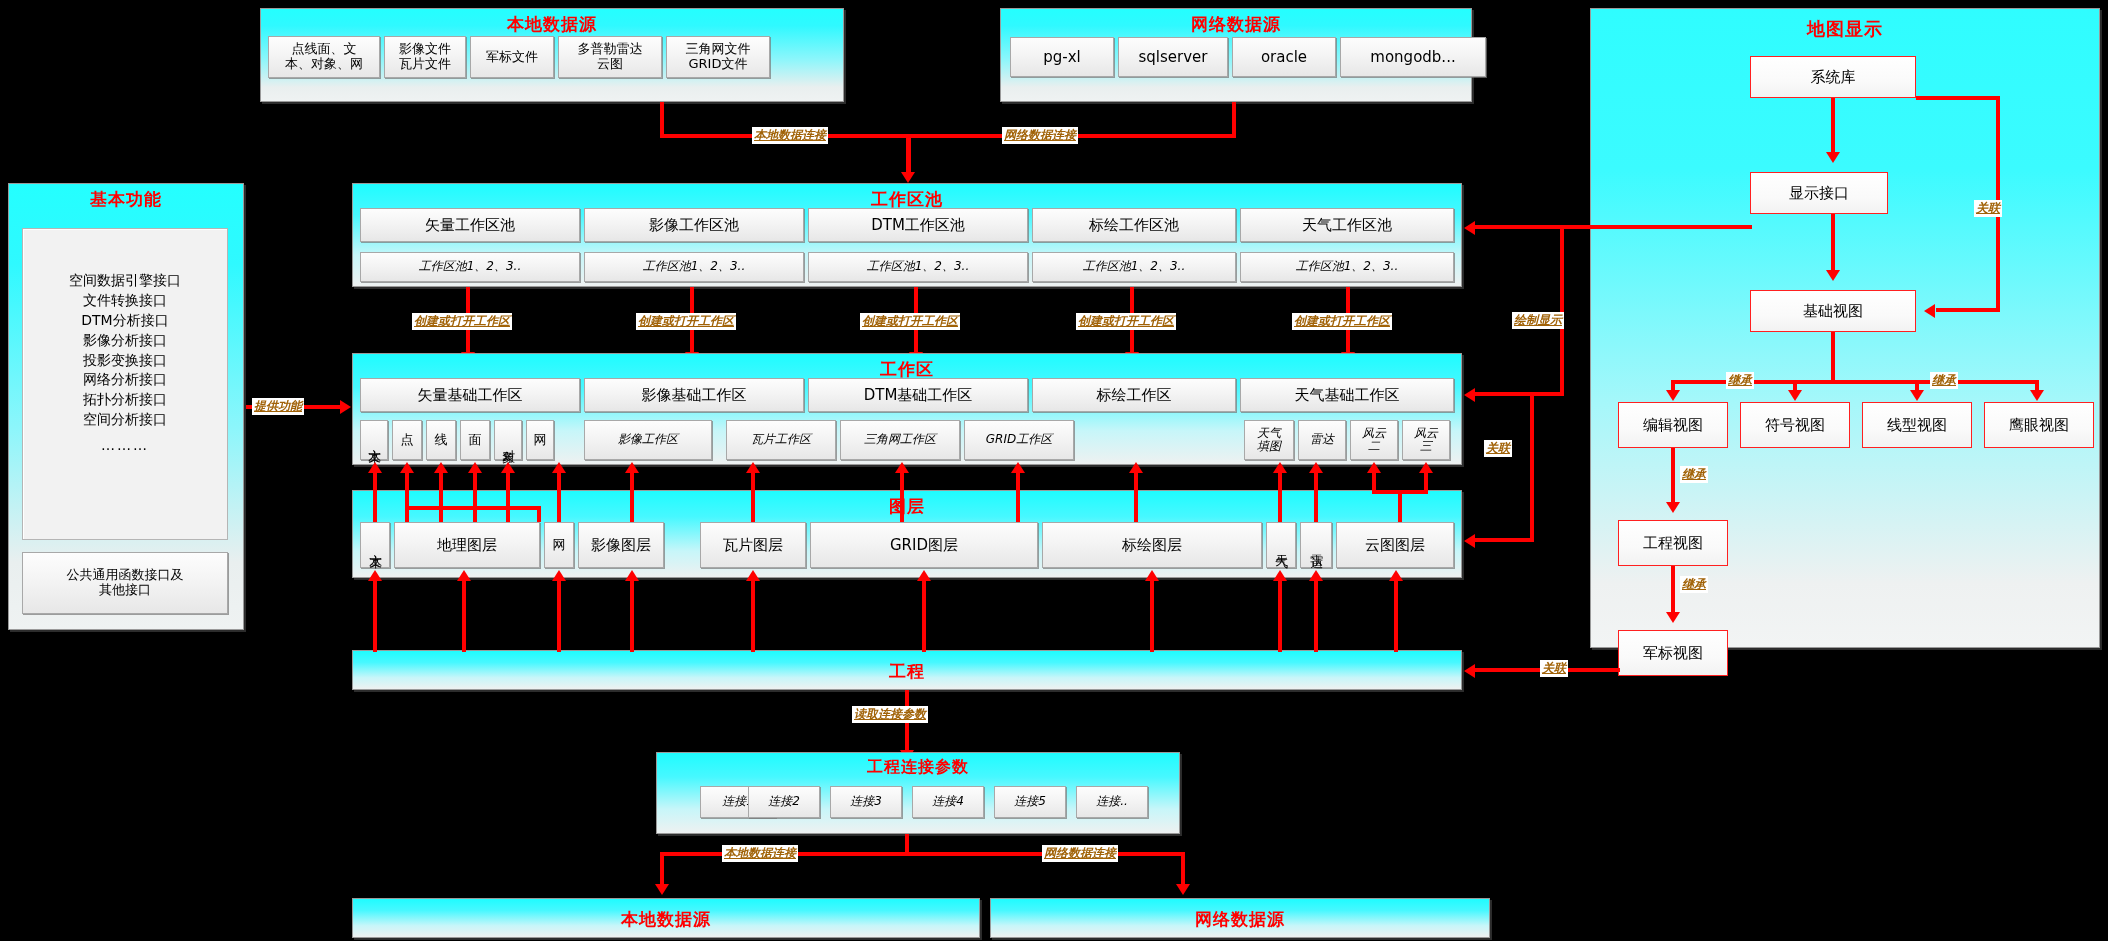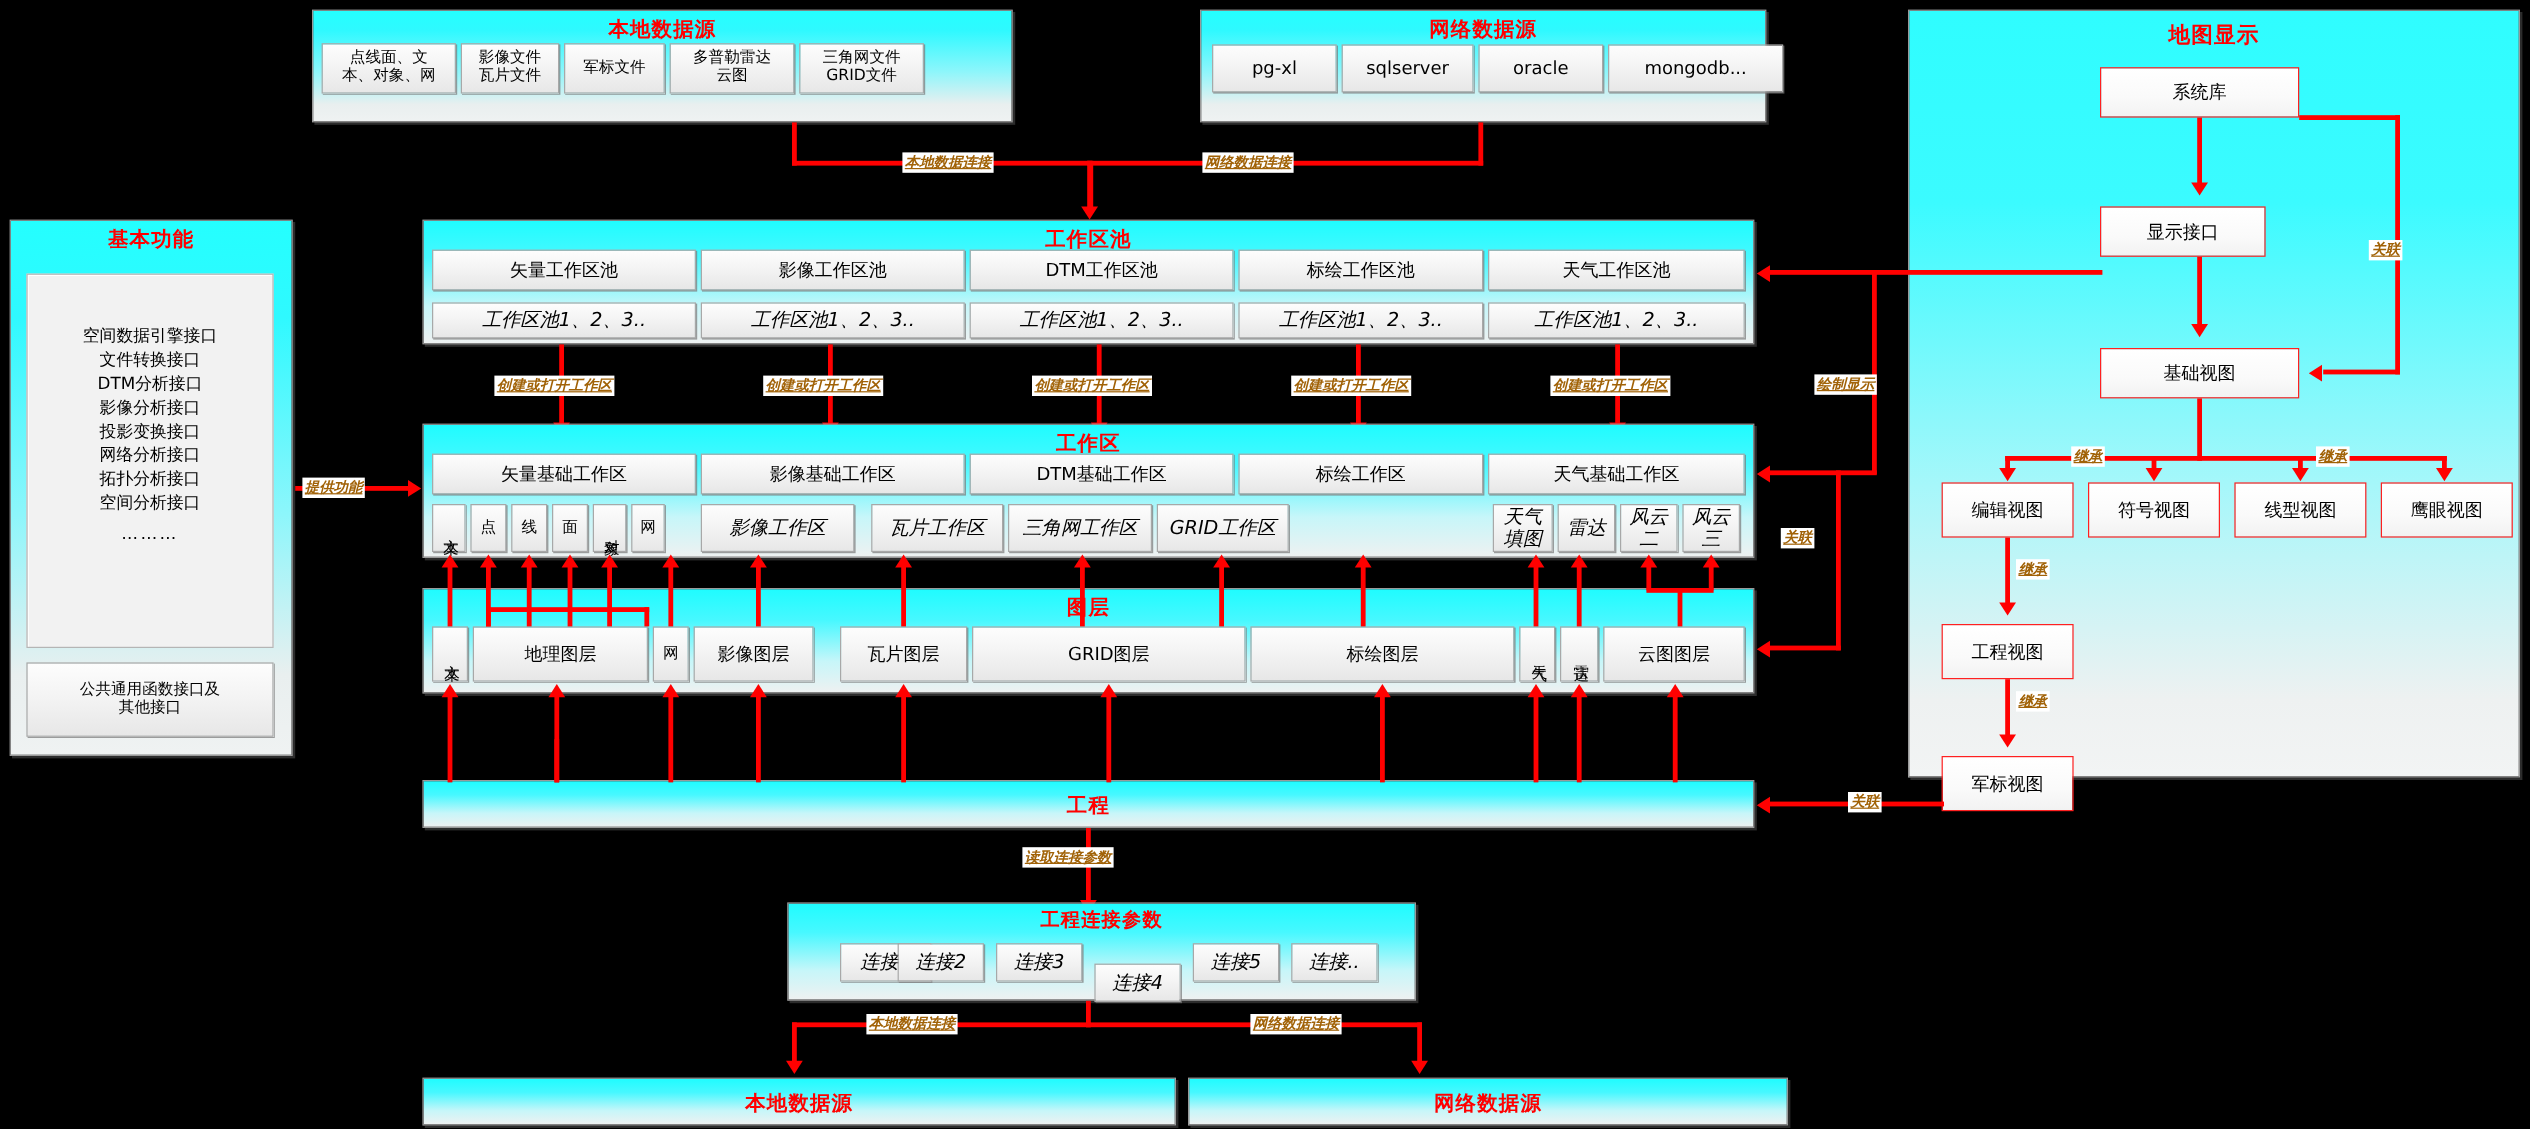--- a/index.html
+++ b/index.html
@@ -16,21 +16,21 @@
                padding-top:4px;letter-spacing:1px;}
 
   
   .bx{box-sizing:border-box;position:absolute;
       background:linear-gradient(180deg,#fdfdfd 0%,#f4f4f4 45%,#e7e7e7 100%);
       border:1px solid #a8a8a8;
       box-shadow:1px 1px 0 rgba(120,120,120,.7);
       display:flex;align-items:center;justify-content:center;
       text-align:center;color:#000;font-size:15px;line-height:1.12;}
   .bx.sm{font-size:13px;}
-  .bx.ital{font-style:italic;font-size:16px;}
+  .bx.ital{font-style:italic;font-size:12px;}
   .bx.vert{writing-mode:vertical-rl;text-orientation:upright;font-size:13px;letter-spacing:1px;}
   .bx.red{border:1px solid #ff2020;background:linear-gradient(180deg,#ffffff 0%,#fafafa 60%,#f2f2f2 100%);
           box-shadow:none;font-size:15px;}
 
   
   .ln{position:absolute;background:#ff0000;}
   .ah{position:absolute;width:0;height:0;}
   .ah.down{border-left:7px solid transparent;border-right:7px solid transparent;border-top:11px solid #ff0000;}
   .ah.up{border-left:7px solid transparent;border-right:7px solid transparent;border-bottom:11px solid #ff0000;}
   .ah.left{border-top:7px solid transparent;border-bottom:7px solid transparent;border-right:11px solid #ff0000;}
@@ -245,21 +245,21 @@
 </div>
 <div class="bx vert" style="left:360px;top:522px;width:30px;height:46px;">
     <span>文本</span>
   </div>
 <div class="bx" style="left:394px;top:522px;width:146px;height:46px;">
     <span>地理图层</span>
   </div>
 <div class="bx sm" style="left:544px;top:522px;width:30px;height:46px;">
     <span>网</span>
   </div>
-<div class="bx" style="left:578px;top:522px;width:100px;height:46px;">
+<div class="bx" style="left:578px;top:522px;width:86px;height:46px;">
     <span>影像图层</span>
   </div>
 <div class="bx" style="left:700px;top:522px;width:106px;height:46px;">
     <span>瓦片图层</span>
   </div>
 <div class="bx" style="left:810px;top:522px;width:228px;height:46px;">
     <span>GRID图层</span>
   </div>
 <div class="bx" style="left:1042px;top:522px;width:220px;height:46px;">
     <span>标绘图层</span>
@@ -349,21 +349,21 @@
 </div>
 <div class="bx ital" style="left:700px;top:786px;width:76px;height:32px;">
     <span>连接1</span>
   </div>
 <div class="bx ital" style="left:748px;top:786px;width:72px;height:32px;">
     <span>连接2</span>
   </div>
 <div class="bx ital" style="left:830px;top:786px;width:72px;height:32px;">
     <span>连接3</span>
   </div>
-<div class="bx ital" style="left:912px;top:786px;width:72px;height:32px;margin-top:17px;">
+<div class="bx ital" style="left:912px;top:786px;width:72px;height:32px;">
     <span>连接4</span>
   </div>
 <div class="bx ital" style="left:994px;top:786px;width:72px;height:32px;">
     <span>连接5</span>
   </div>
 <div class="bx ital" style="left:1076px;top:786px;width:72px;height:32px;">
     <span>连接..</span>
   </div>
 
 <div class="ln" style="left:905px;top:834px;width:4px;height:22px;"></div>

